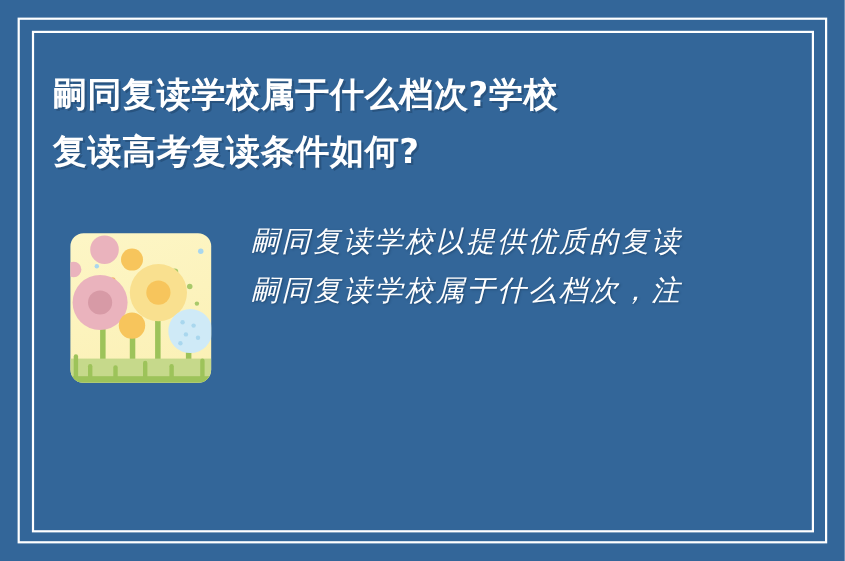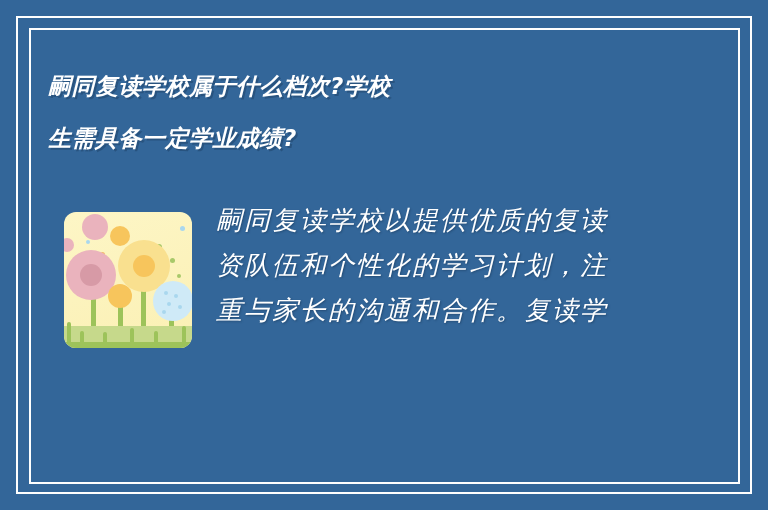--- a/index.html
+++ b/index.html
@@ -45,25 +45,24 @@
 
   
   #heading {
     position: absolute;
     left: 48px;
     top: 60px;
     width: 620px;
   }
   .heading-line {
     color: #ffffff;
-    font-size: 23px;
+    font-size: 31px;
     font-weight: bold;
     line-height: 52px;
     letter-spacing: 0.5px;
-    font-style: italic;
     white-space: nowrap;
     text-shadow: 2px 2px 0 rgba(20,48,80,0.35);
     font-family: "DejaVu Sans", "Liberation Sans", sans-serif;
   }
 
   
   #body-area {
     position: absolute;
     left: 48px;
     top: 196px;
@@ -138,21 +137,21 @@
   }
   .spot {
     position: absolute;
     border-radius: 50%;
     background: #a9d7ee;
   }
 
   
   #paragraph {
     flex: 1 1 auto;
-    margin-left: 18px;
+    margin-left: 30px;
     margin-top: 2px;
   }
   .para-line {
     color: #ffffff;
     font-size: 26px;
     line-height: 45px;
     letter-spacing: 2px;
     white-space: nowrap;
     font-family: "DejaVu Serif", "Liberation Serif", serif;
     font-style: italic;
@@ -162,21 +161,21 @@
 </head>
 <body>
 
 <div id="card">
 
   <div class="frame-outer"></div>
   <div class="frame-inner"></div>
 
   <div id="heading">
     <div class="heading-line">嗣同复读学校属于什么档次?学校</div>
-    <div class="heading-line">生需具备一定学业成绩?</div>
+    <div class="heading-line">复读高考复读条件如何?</div>
   </div>
 
   <div id="body-area">
 
     <div id="illustration">
       <div class="illo-bg tint">
 
         <span class="dot" style="left:48px; top:18px; width:11px; height:11px; background:#f7c55c;"></span>
         <span class="dot" style="left:36px; top:40px; width:5px; height:5px; background:#f3b96d;"></span>
         <span class="dot" style="left:92px; top:32px; width:6px; height:6px; background:#a8c96a;"></span>
@@ -217,18 +216,17 @@
         <span class="grass-blade" style="left:66px; height:16px;"></span>
         <span class="grass-blade" style="left:90px; height:13px;"></span>
         <span class="grass-blade" style="left:118px; height:18px;"></span>
         <div class="grass-base"></div>
 
       </div>
     </div>
 
     <div id="paragraph">
       <div class="para-line">嗣同复读学校以提供优质的复读</div>
-      <div class="para-line">资队伍和个性化的学习计划，注</div>
-      <div class="para-line">重与家长的沟通和合作。复读学</div>
+      <div class="para-line">嗣同复读学校属于什么档次，注</div>
     </div>
 
   </div>
 </div>
 
 </body></html>

